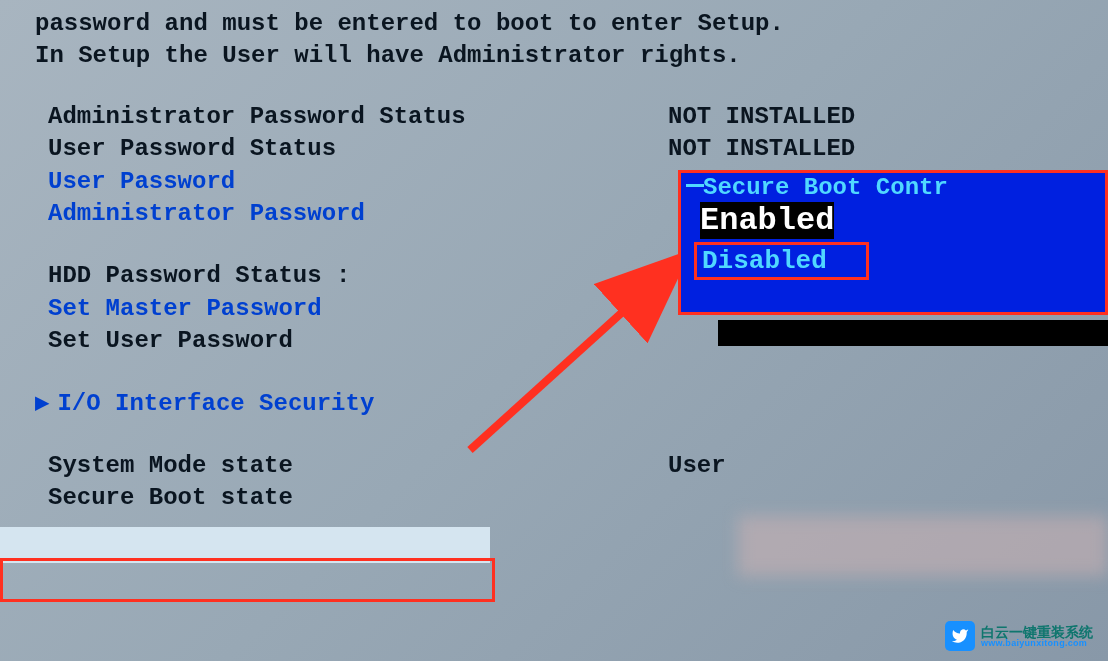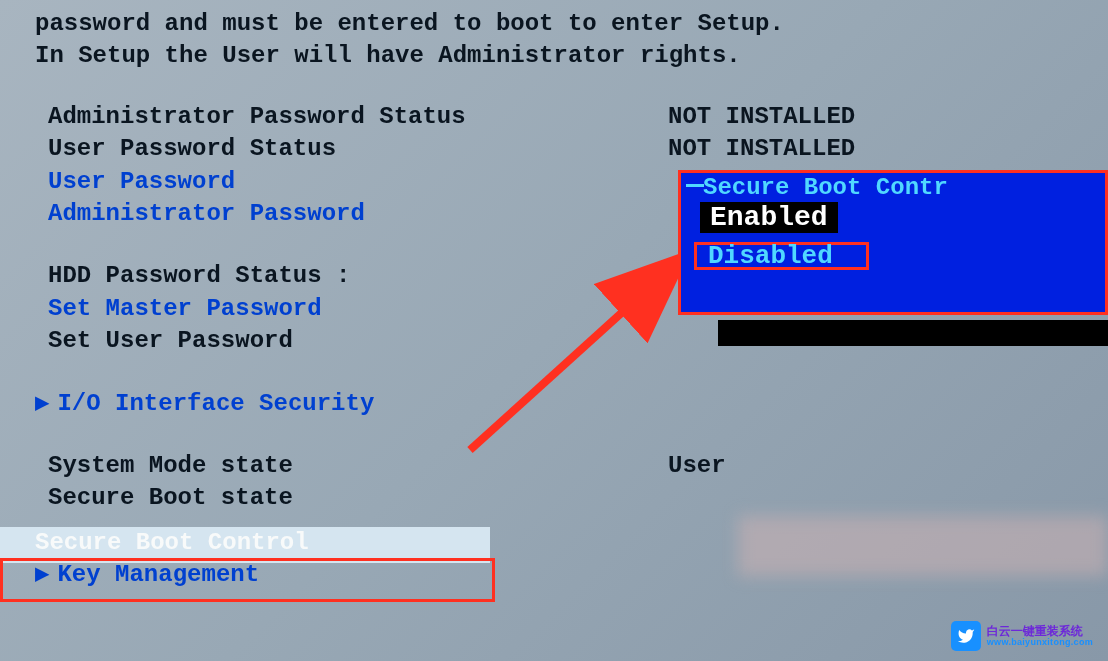--- a/index.html
+++ b/index.html
@@ -114,37 +114,37 @@
       width: 18px;
       height: 3px;
       background: #50d8ff;
       z-index: 2;
     }
     .popup-option1 {
       position: absolute;
       top: 32px;
       left: 22px;
       color: #ffffff;
-      font-size: 28px;
+      font-size: 32px;
       font-weight: bold;
       z-index: 2;
       background: #000000;
-      padding: 0 10px;
+      padding: 0 0;
     }
     .popup-option2-container {
       position: absolute;
       top: 72px;
       left: 16px;
       width: 175px;
-      height: 28px;
+      height: 38px;
       border: 3px solid #ff3020;
       z-index: 2;
       display: flex;
       align-items: center;
-      padding-left: 11px;
+      padding-left: 5px;
     }
     .popup-option2 {
       color: #50d8ff;
       font-size: 26px;
       font-weight: bold;
     }
     .popup-shadow {
       position: absolute;
       right: -5px;
       top: 320px;
@@ -193,23 +193,23 @@
       width: 18px;
       height: 18px;
       fill: white;
     }
     .watermark-text {
       display: flex;
       flex-direction: column;
       line-height: 1;
     }
     .watermark-cn {
-      color: #6d28d9;
-      font-size: 12px;
-      font-family: Liberation Mono, monospace;
+      color: #0f766e;
+      font-size: 14px;
+      font-family: Liberation Sans, sans-serif;
       font-weight: bold;
     }
     .watermark-url {
       color: #1890ff;
       font-size: 9px;
       font-family: sans-serif;
       letter-spacing: 0.3px;
     }
   </style>
 </head>
@@ -262,21 +262,20 @@
     </div>
     <div class="menu-row">
       <span class="menu-label gray-text">Secure Boot state</span>
       <span class="menu-value gray-text"></span>
     </div>
 
     <div style="height:12px;"></div>
 
     <div class="menu-row selected-row">
       <div class="selected-bg"></div>
-      <span class="selected-text">Secure Boot Control</span>
     </div>
 
     <div class="menu-row">
       <span class="submenu-indicator">▶</span>
       <span class="blue-text">Key Management</span>
     </div>
   </div>
 </div>
 
 <div class="highlight-box-1"></div>

